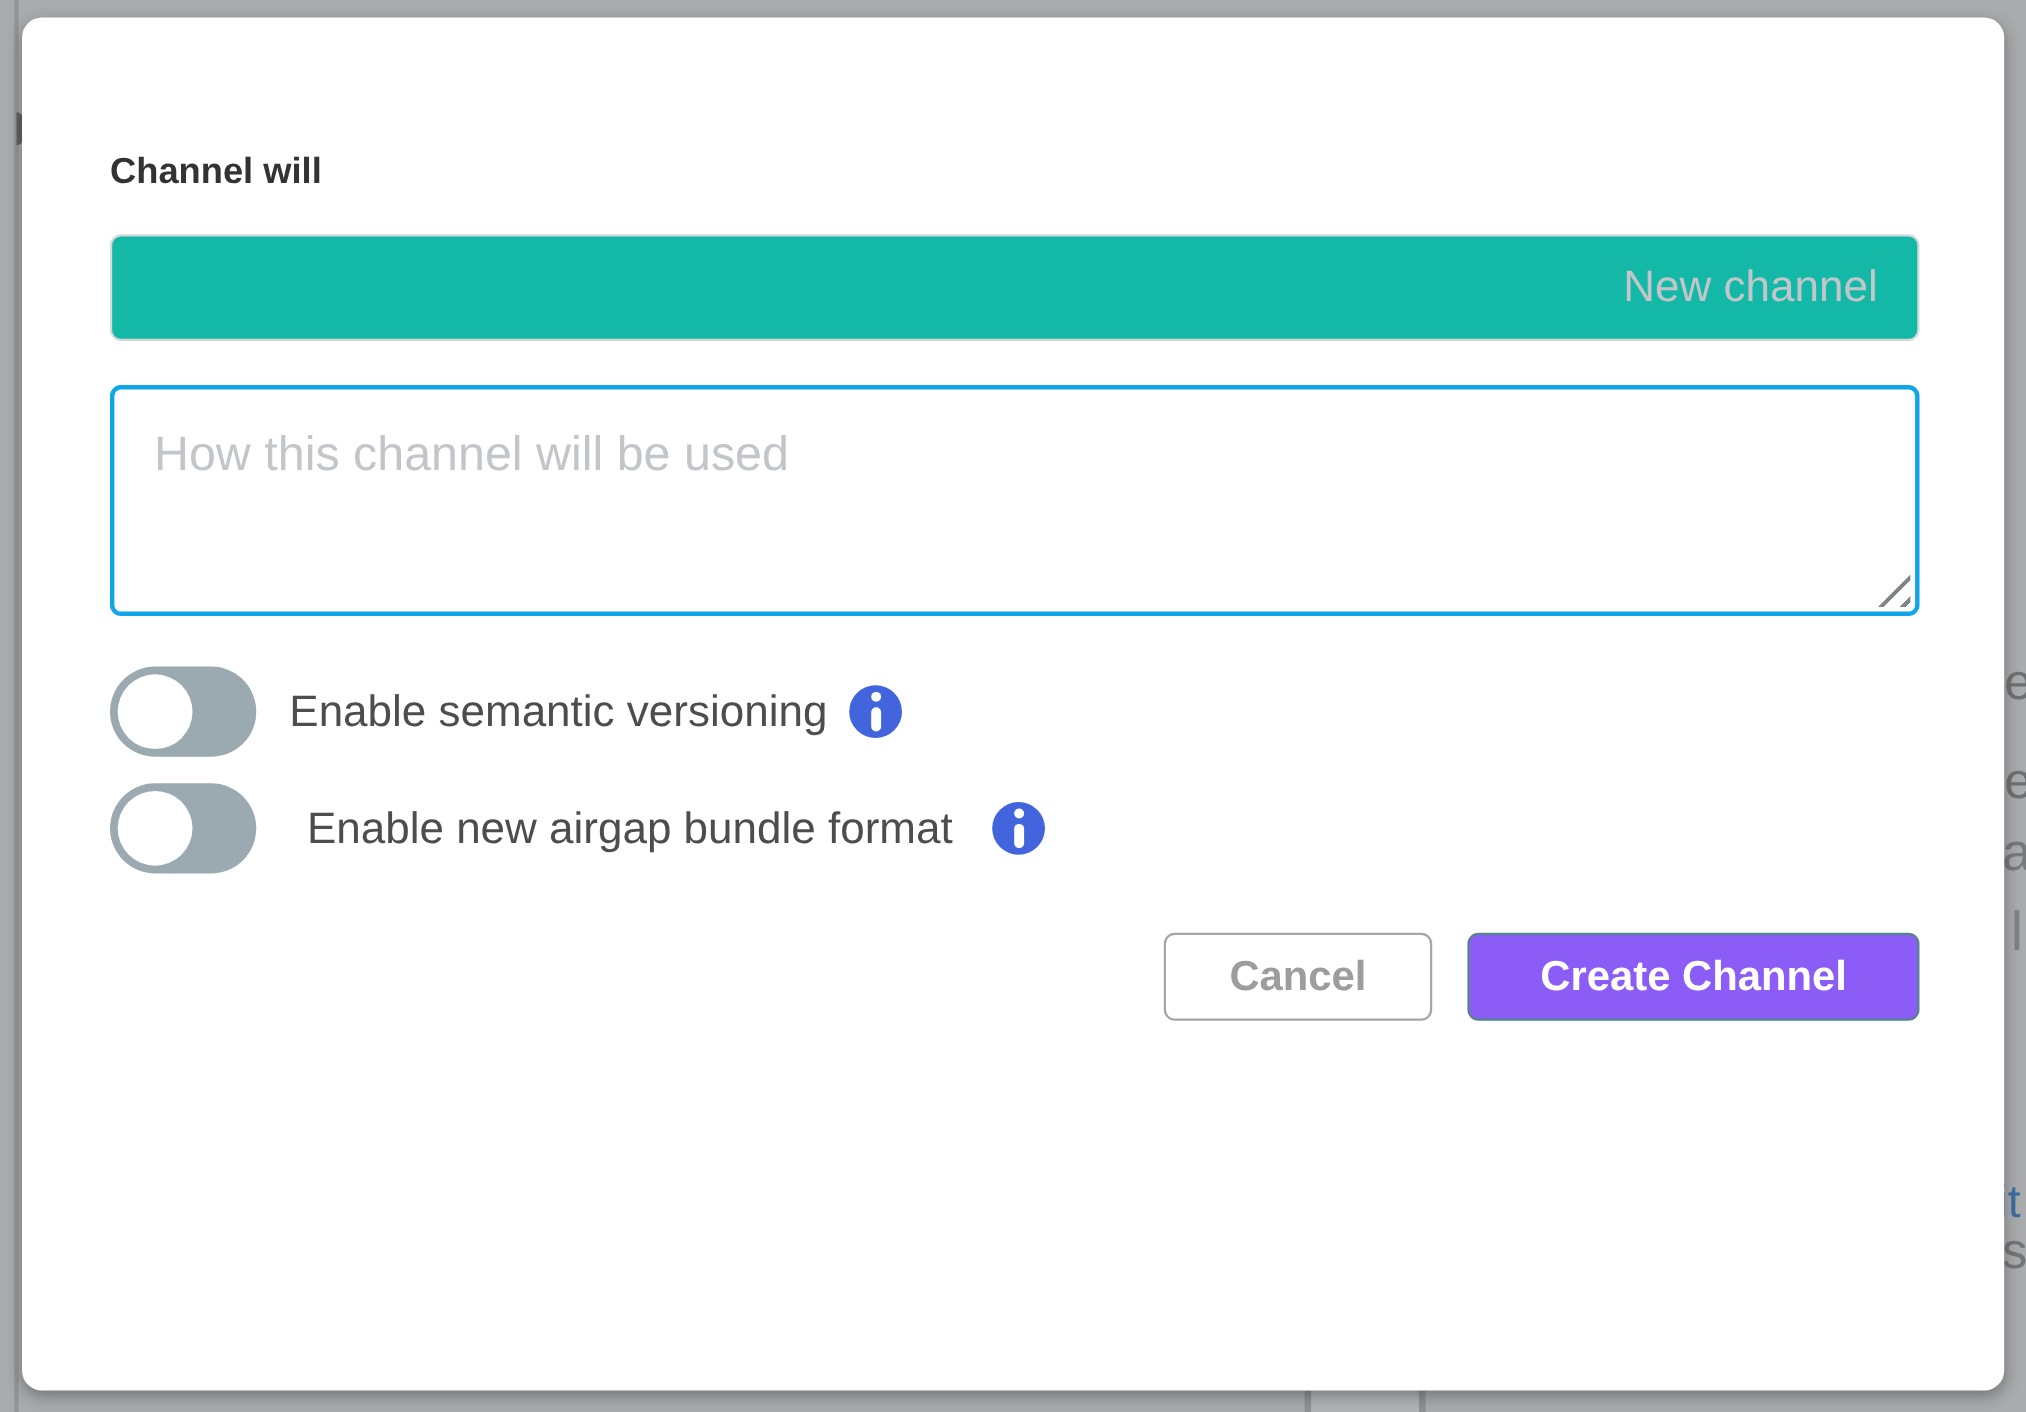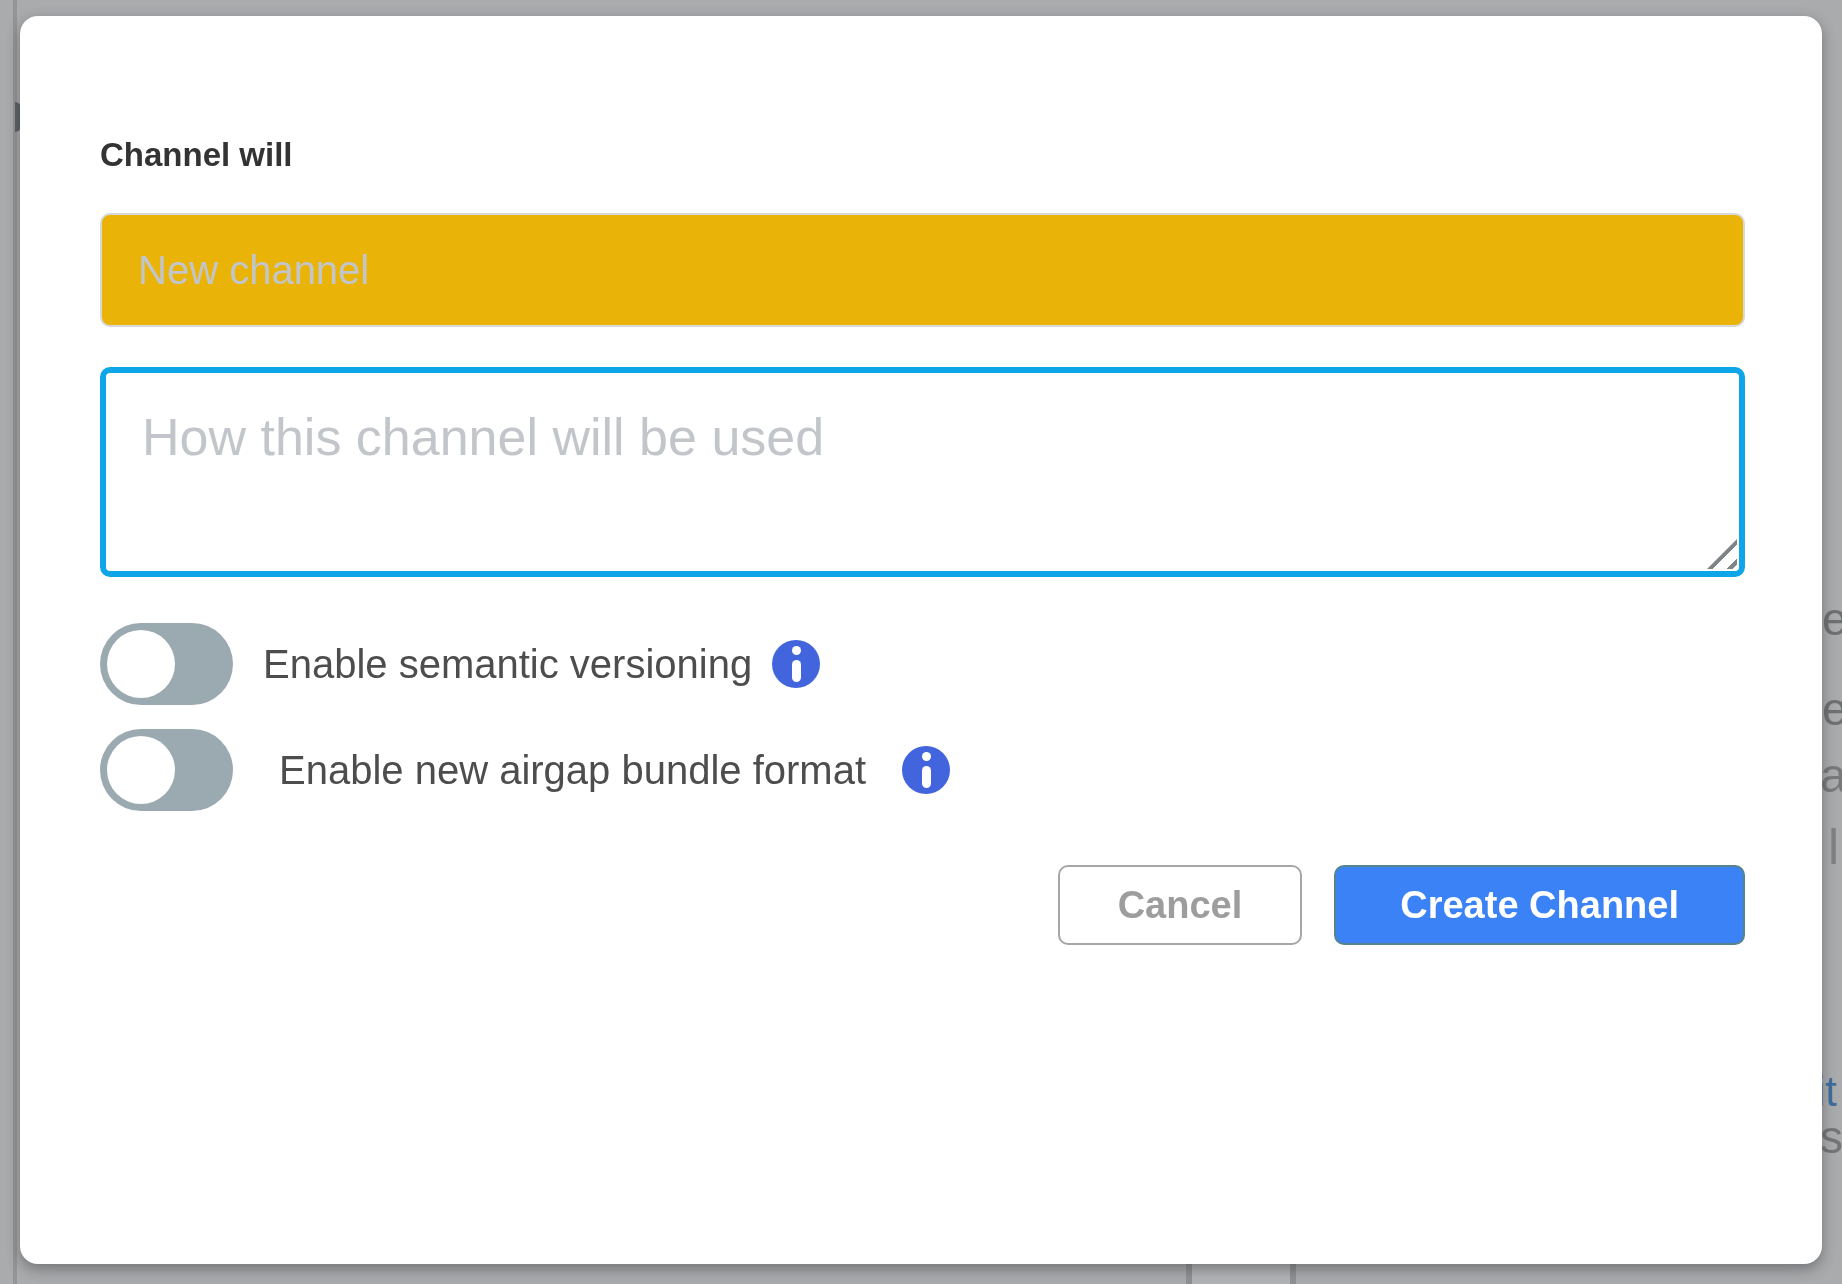--- a/index.html
+++ b/index.html
@@ -45,33 +45,33 @@
     font-size:66px;font-weight:bold;color:#577b82;
     letter-spacing:-1px;line-height:1.2;
   }
   .field-label{
     margin-top:64px;
     font-size:33px;font-weight:bold;color:#333333;
     line-height:1.0;
   }
   .text-input{
     display:block;box-sizing:border-box;
-    margin-top:42px;width:1645px;height:114px;
+    margin-top:42px;width:1645px;height:97px;
     border:2px solid #d6d9db;border-radius:10px;
     padding:0 36px;font-size:40px;color:#444;
     font-family:"Liberation Sans","DejaVu Sans",sans-serif;
-    outline:none;background:#eab308;
+    outline:none;background:#14b8a6;text-align:right;
   }
   .text-input::placeholder{color:#c2c6ca;opacity:1;}
   .desc-wrap{position:relative;width:1645px;}
   .textarea-input{
     display:block;box-sizing:border-box;
     margin-top:40px;width:1645px;height:210px;
-    border:6px solid #0ea5e9;border-radius:10px;
-    padding:34px 36px;font-size:52px;color:#0f172a;
+    border:4px solid #0ea5e9;border-radius:10px;
+    padding:34px 36px;font-size:44px;color:#0f172a;
     font-family:"Liberation Sans","DejaVu Sans",sans-serif;
     outline:none;resize:none;background:#fff;
   }
   .textarea-input::placeholder{color:#c2c6ca;opacity:1;}
   .resize-handle{
     position:absolute;right:8px;bottom:8px;width:30px;height:30px;
     background:repeating-linear-gradient(135deg,transparent 0 7px,#7f8486 7px 11px,transparent 11px 14px);
     clip-path:polygon(100% 0,100% 100%,0 100%);
     cursor:nwse-resize;
   }
@@ -108,21 +108,21 @@
     height:80px;border-radius:10px;font-size:38px;font-weight:bold;
     font-family:"Liberation Sans","DejaVu Sans",sans-serif;
     display:flex;align-items:center;justify-content:center;cursor:pointer;
     box-sizing:border-box;
   }
   .btn-cancel{
     background:#ffffff;border:2px solid #a6a6a6;color:#9d9d9d;
     padding:0 58px;
   }
   .btn-create{
-    background:#3b82f6;border:2px solid #56848c;color:#ffffff;
+    background:#8b5cf6;border:2px solid #56848c;color:#ffffff;
     padding:12px 64px;
   }
 </style>
 </head>
 <body>
 
 <div class="backdrop-seam"></div>
 <div class="backdrop-notch"></div>
 <span class="frag frag-e1">e</span>
 <span class="frag frag-e2">e</span>

